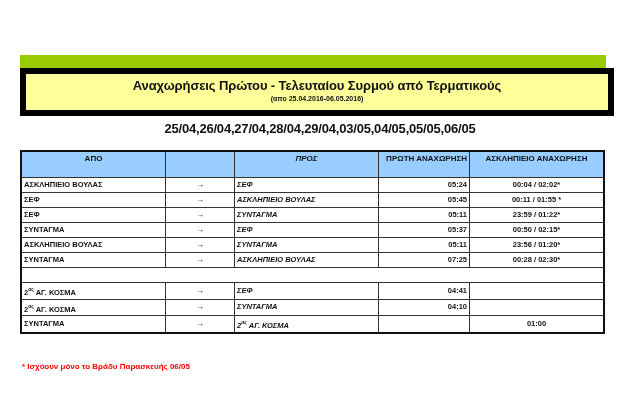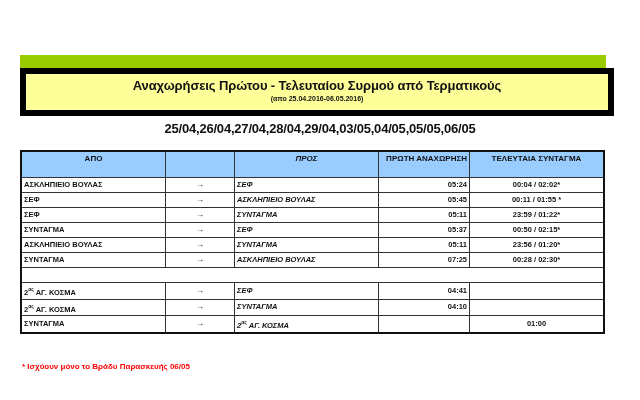--- a/index.html
+++ b/index.html
@@ -33,21 +33,21 @@
 </div>
 <div class="dates">25/04,26/04,27/04,28/04,29/04,03/05,04/05,05/05,06/05</div>
 
 <table class="sched">
   <thead>
     <tr>
       <th class="c-from">ΑΠΟ</th>
       <th class="c-arrow"></th>
       <th class="c-to">ΠΡΟΣ</th>
       <th class="c-first">ΠΡΩΤΗ ΑΝΑΧΩΡΗΣΗ</th>
-      <th class="c-last">ΤΕΛΕΥΤΑΙΑ ΣΥΝΤΑΓΜΑ</th>
+      <th class="c-last">ΑΣΚΛΗΠΙΕΙΟ ΑΝΑΧΩΡΗΣΗ</th>
     </tr>
   </thead>
   <tbody>
     <tr>
       <td class="c-from">ΑΣΚΛΗΠΙΕΙΟ ΒΟΥΛΑΣ</td>
       <td class="c-arrow arrow">→</td>
       <td class="c-to">ΣΕΦ</td>
       <td class="c-first">05:24</td>
       <td class="c-last">00:04 / 02:02*</td>
     </tr>

